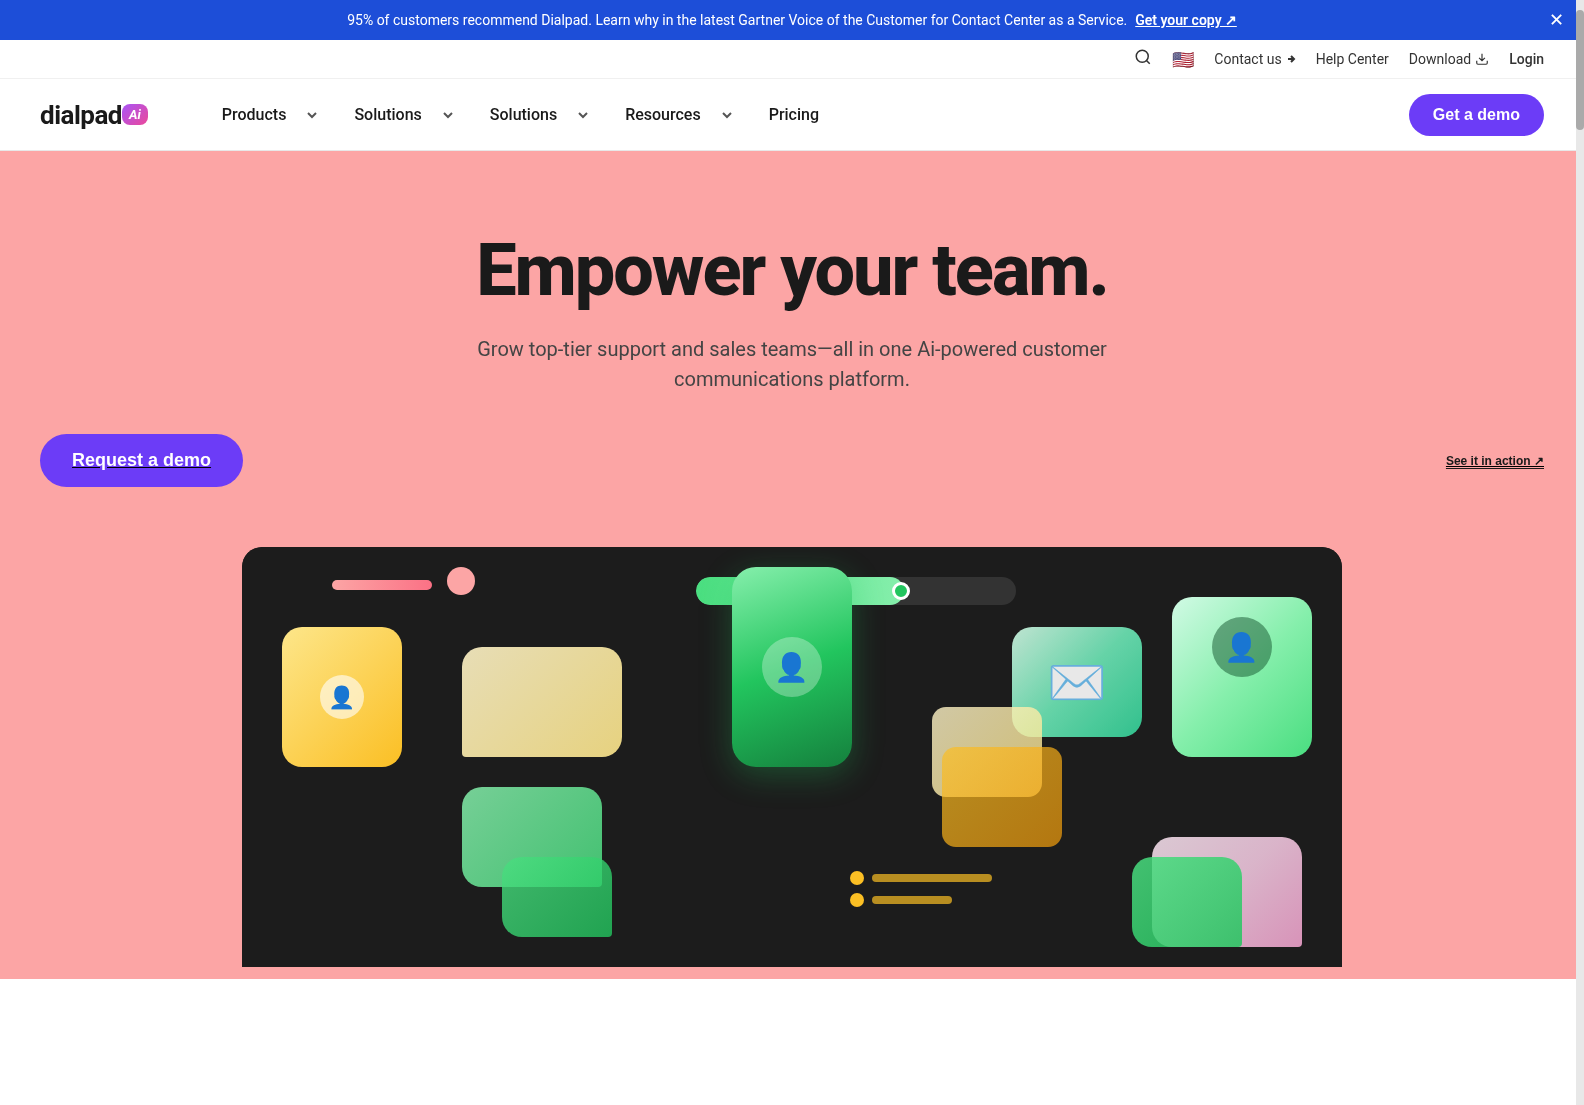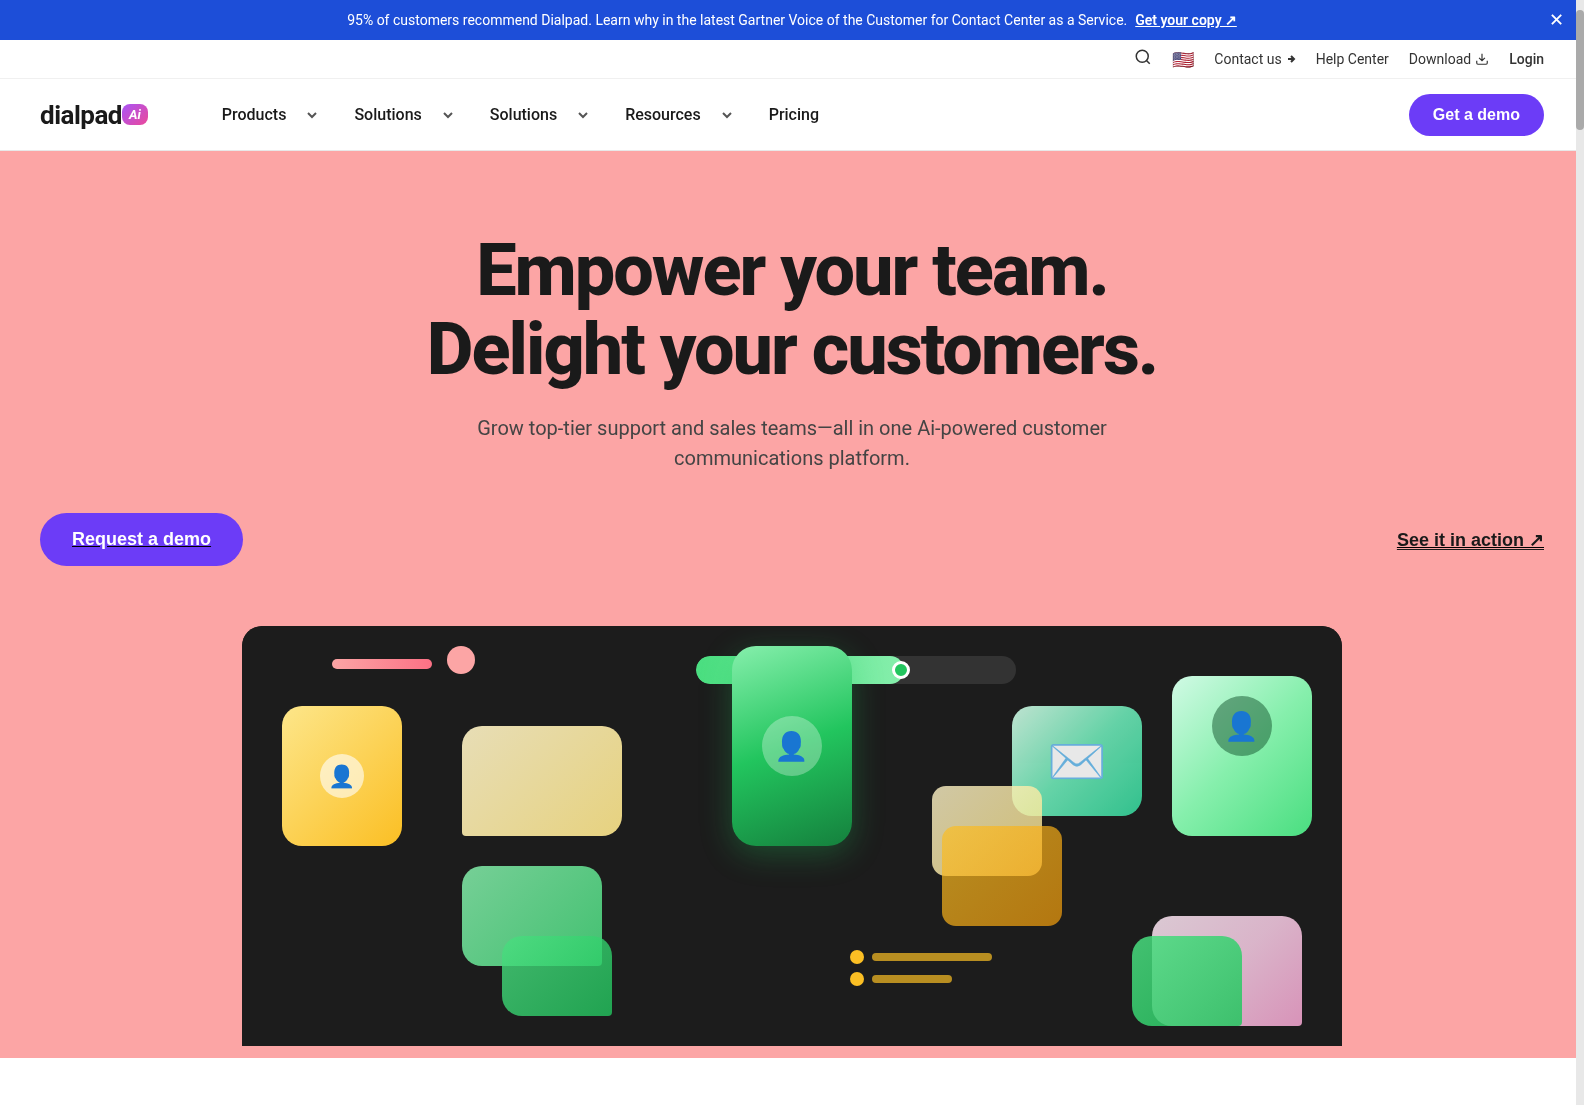--- a/index.html
+++ b/index.html
@@ -177,21 +177,21 @@
       border: none;
       padding: 16px 32px;
       border-radius: 30px;
       font-size: 18px;
       font-weight: 600;
       cursor: pointer;
     }
     .btn-action {
       background: none;
       border: none;
-      font-size: 18px;
+      font-size: 12px;
       font-weight: 600;
       color: #1a1a1a;
       cursor: pointer;
       display: flex;
       align-items: center;
       gap: 6px;
       text-decoration: underline;
       text-underline-offset: 3px;
     }
 
@@ -548,21 +548,20 @@
     <div class="nav-item">
       <span>Pricing</span>
     </div>
   </div>
   <button class="nav-cta">Get a demo</button>
 </nav>
 
 <section class="hero">
   <h1 class="hero-title">
     <span>Empower your team.</span><br>
-    <span>Delight your customers.</span>
   </h1>
   <p class="hero-subtitle">Grow top-tier support and sales teams—all in one Ai-powered customer communications platform.</p>
   <div class="hero-actions">
     <button class="btn-demo">Request a demo</button>
     <button class="btn-action">See it in action ↗</button>
   </div>
 
   <div class="hero-visual">
     <div class="hero-visual-inner">
 

